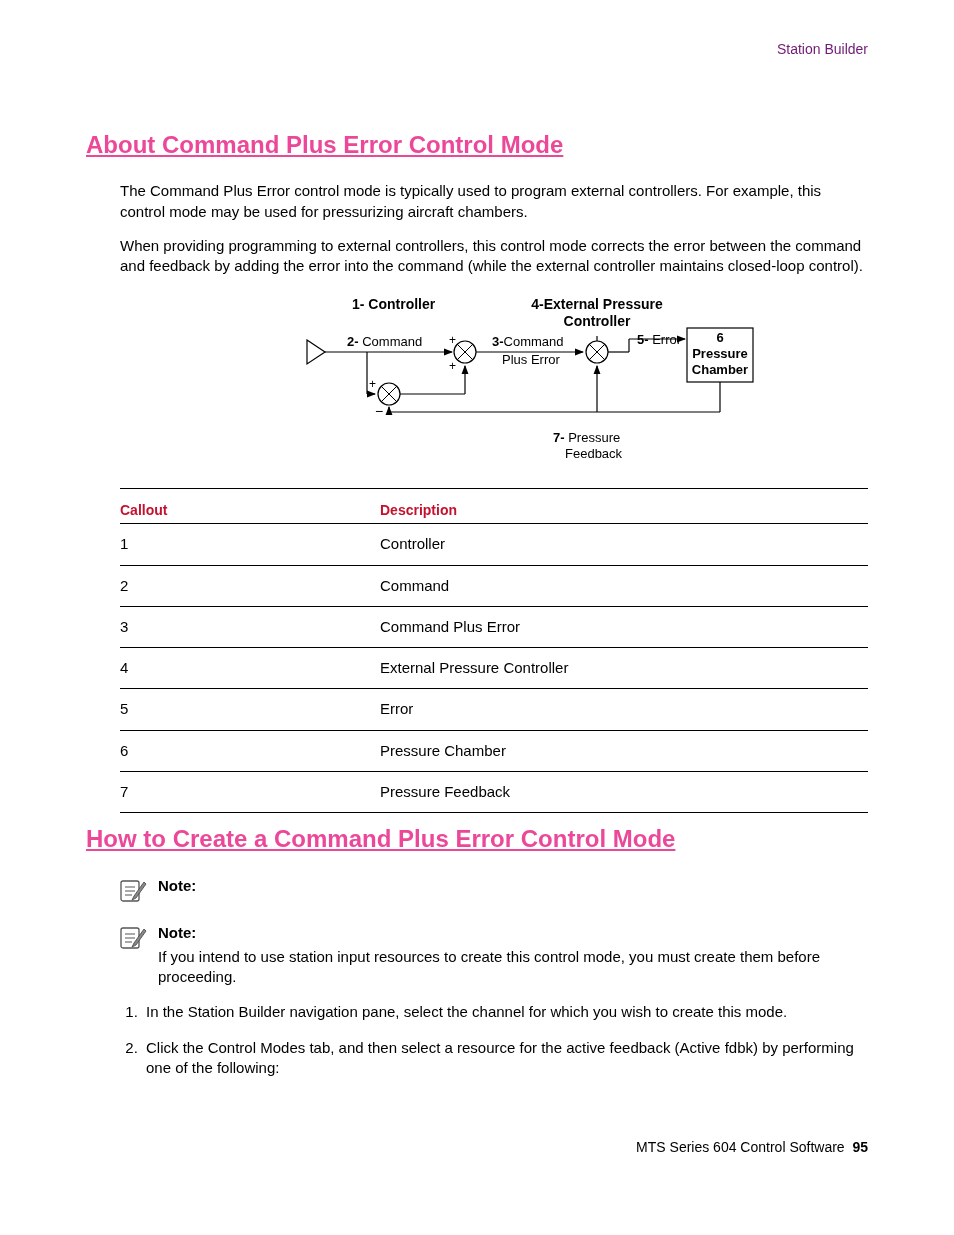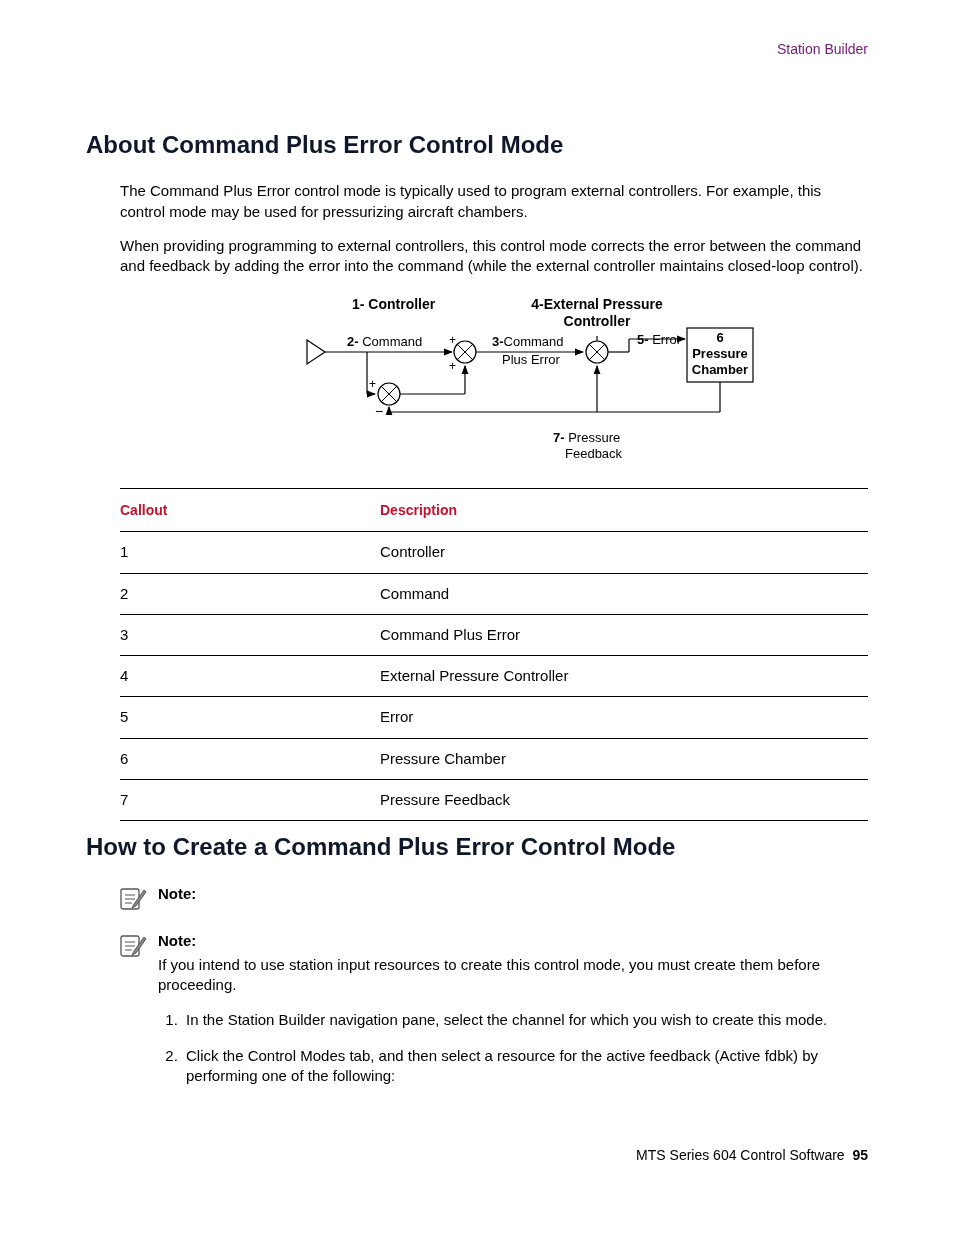--- a/index.html
+++ b/index.html
@@ -12,24 +12,25 @@
     box-sizing: border-box;
     line-height: 1.35;
   }
   .header-right {
     text-align: right;
     color: #701a75;
     font-size: 14px;
     margin-bottom: 70px;
   }
   h1 {
-    color: #0f172a;
+    color: #ec4899;
     font-size: 24px;
     font-weight: bold;
     margin: 0 0 20px 0;
+    text-decoration: underline;
   }
   h1.second {
   }
   .body-text {
     margin: 0 0 14px 34px;
   }
   .diagram-wrap {
     text-align: center;
     margin: 18px 0 8px 0;
   }
@@ -42,21 +43,21 @@
     width: 100%;
     border-collapse: collapse;
     margin: 0 0 10px 34px;
     width: calc(100% - 34px);
   }
   table.callout th {
     text-align: left;
     color: #c4122e;
     font-weight: bold;
     font-size: 14px;
-    padding: 12px 0 12px 0;
+    padding: 12px 0 4px 0;
     border-top: 1px solid #000;
     border-bottom: 1px solid #000;
   }
   table.callout td {
     padding: 10px 0;
     border-bottom: 1px solid #000;
     font-size: 15px;
   }
   table.callout th:first-child, table.callout td:first-child {
     width: 260px;
@@ -76,21 +77,20 @@
     display: block;
     margin-bottom: 4px;
   }
   ol.steps {
     margin: 10px 0 0 34px;
     padding-left: 22px;
   }
   ol.steps li {
     margin-bottom: 16px;
     padding-left: 4px;
-    margin-left: 40px;
   }
   .footer {
     text-align: right;
     margin-top: 60px;
     font-size: 14px;
   }
   .footer .pg {
     font-weight: bold;
   }
   svg text {

